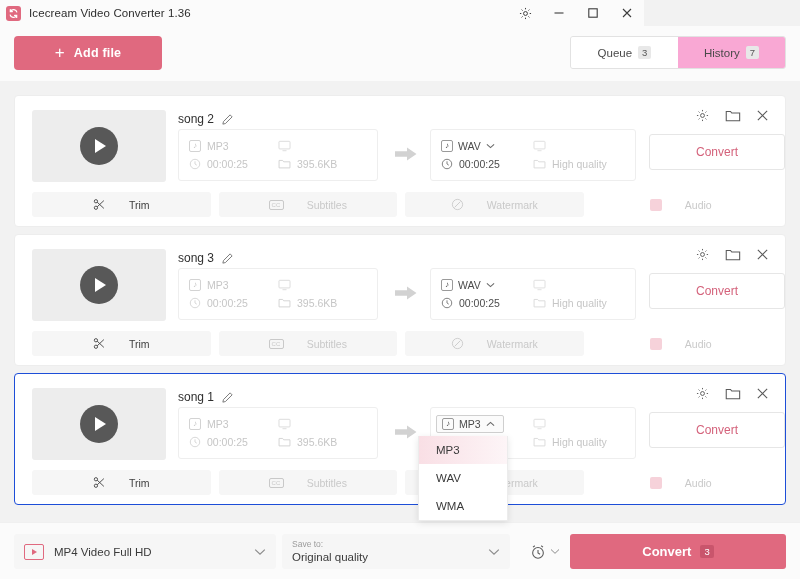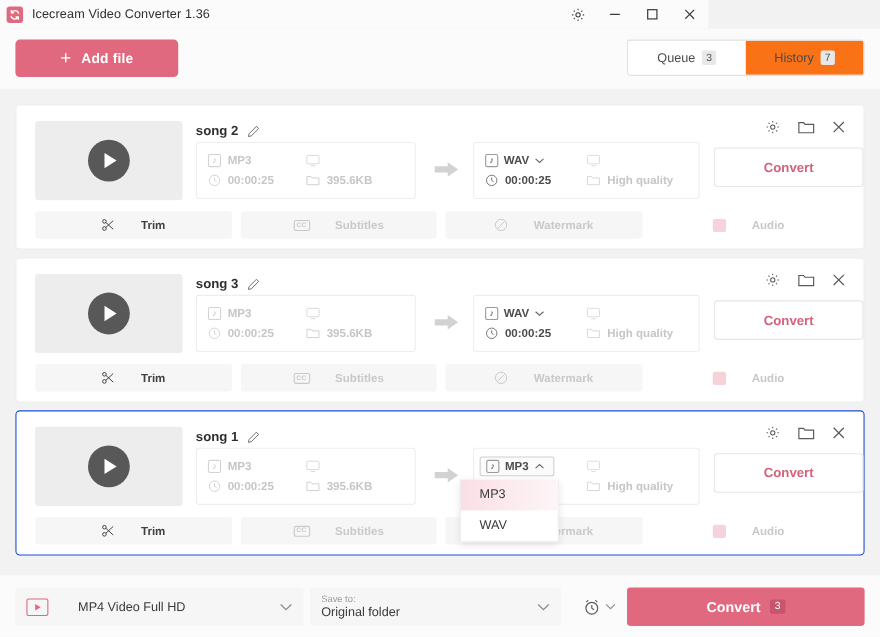--- a/index.html
+++ b/index.html
@@ -41,33 +41,33 @@
   }
   .addfile .plus { font-size: 17px; font-weight: 300; line-height: 1; margin-top: -2px; }
 
   .segmented {
     position: absolute; right: 14px; top: 10px; width: 216px; height: 33px;
     border: 1px solid #e2e2e2; border-radius: 3px; background: #f4f4f4;
     display: flex; overflow: hidden;
   }
   .seg {
     flex: 1; display: flex; align-items: center; justify-content: center; gap: 6px;
-    font-size: 11.5px; color: #4a4a4a; cursor: pointer; background: #f97316;
+    font-size: 11.5px; color: #4a4a4a; cursor: pointer; background: #f9a8d4;
   }
   .seg.active { background: #ffffff; }
   .seg .cnt {
     background: #e8e8e8; color: #555; font-size: 9.5px; border-radius: 2px;
     padding: 1px 4px; line-height: 1.25;
   }
 
   
   .cards { position: absolute; left: 0; top: 81px; width: 800px; height: 441px; }
   .card {
     position: absolute; left: 14px; width: 772px; height: 132px;
-    background: #ffffff; border-radius: 4px; border: 1px solid #ededed; font-weight: bold;
+    background: #ffffff; border-radius: 4px; border: 1px solid #ededed;
   }
   .card.selected { border: 1px solid #1d4ed8; }
   .card.c1 { top: 14px; }
   .card.c2 { top: 153px; }
   .card.c3 { top: 292px; }
 
   .thumb {
     position: absolute; left: 17px; top: 14px; width: 134px; height: 72px;
     background: #ededed; border-radius: 3px; display: flex; align-items: center; justify-content: center;
   }
@@ -152,21 +152,21 @@
   .ddopt.sel { background: linear-gradient(to right, #f9dfe5, #fdf5f7); }
 
   
   .bottombar {
     position: absolute; left: 0; bottom: 0; width: 800px; height: 57px; background: #fbfbfb;
     border-top: 1px solid #f0f0f0;
   }
   .preset {
     position: absolute; left: 14px; top: 11px; width: 262px; height: 35px;
     background: #f6f6f6; border-radius: 3px; display: flex; align-items: center;
-    padding: 0 10px; gap: 27px; cursor: pointer;
+    padding: 0 10px; gap: 10px; cursor: pointer;
   }
   .filmicon {
     width: 20px; height: 16px; border: 1.5px solid #e0697f; border-radius: 2px;
     display: flex; align-items: center; justify-content: center; flex: none;
   }
   .filmicon .ftri {
     width: 0; height: 0; border-left: 5px solid #e0697f;
     border-top: 3.5px solid transparent; border-bottom: 3.5px solid transparent; margin-left: 1px;
   }
   .preset .plabel { font-size: 11.5px; color: #3a3a3a; }
@@ -620,36 +620,37 @@
           <span class="sq"></span>
           <span>Audio</span>
         </div>
       </div>
     </div>
   </div>
 
   <div class="dropdown">
     <div class="ddopt sel">MP3</div>
     <div class="ddopt">WAV</div>
+    <div class="ddopt">WMA</div>
   </div>
 
   <div class="bottombar">
     <div class="preset">
       <span class="filmicon">
           <span class="ftri"></span>
         </span>
       <span class="plabel">MP4 Video Full HD</span>
       <svg class="chev" width="12" height="8" viewBox="0 0 12 8" fill="none" stroke="#8c8c8c" stroke-width="1.2">
           <path d="M1.2 1.6L6 6.2l4.8-4.6"></path>
         </svg>
     </div>
     <div class="saveto">
       <span class="col">
         <span class="lbl">Save to:</span>
-        <span class="val">Original folder</span>
+        <span class="val">Original quality</span>
       </span>
       <svg class="chev" width="12" height="8" viewBox="0 0 12 8" fill="none" stroke="#8c8c8c" stroke-width="1.2">
           <path d="M1.2 1.6L6 6.2l4.8-4.6"></path>
         </svg>
     </div>
     <div class="timer">
       <svg width="16" height="16" viewBox="0 0 18 18" fill="none" stroke="#5a5a5a" stroke-width="1.2">
         <circle cx="9" cy="10" r="6"></circle>
           <path d="M9 6.8V10l2.3 1.5"></path>
           <path d="M3.4 3.6l2-1.6M14.6 3.6l-2-1.6"></path>

